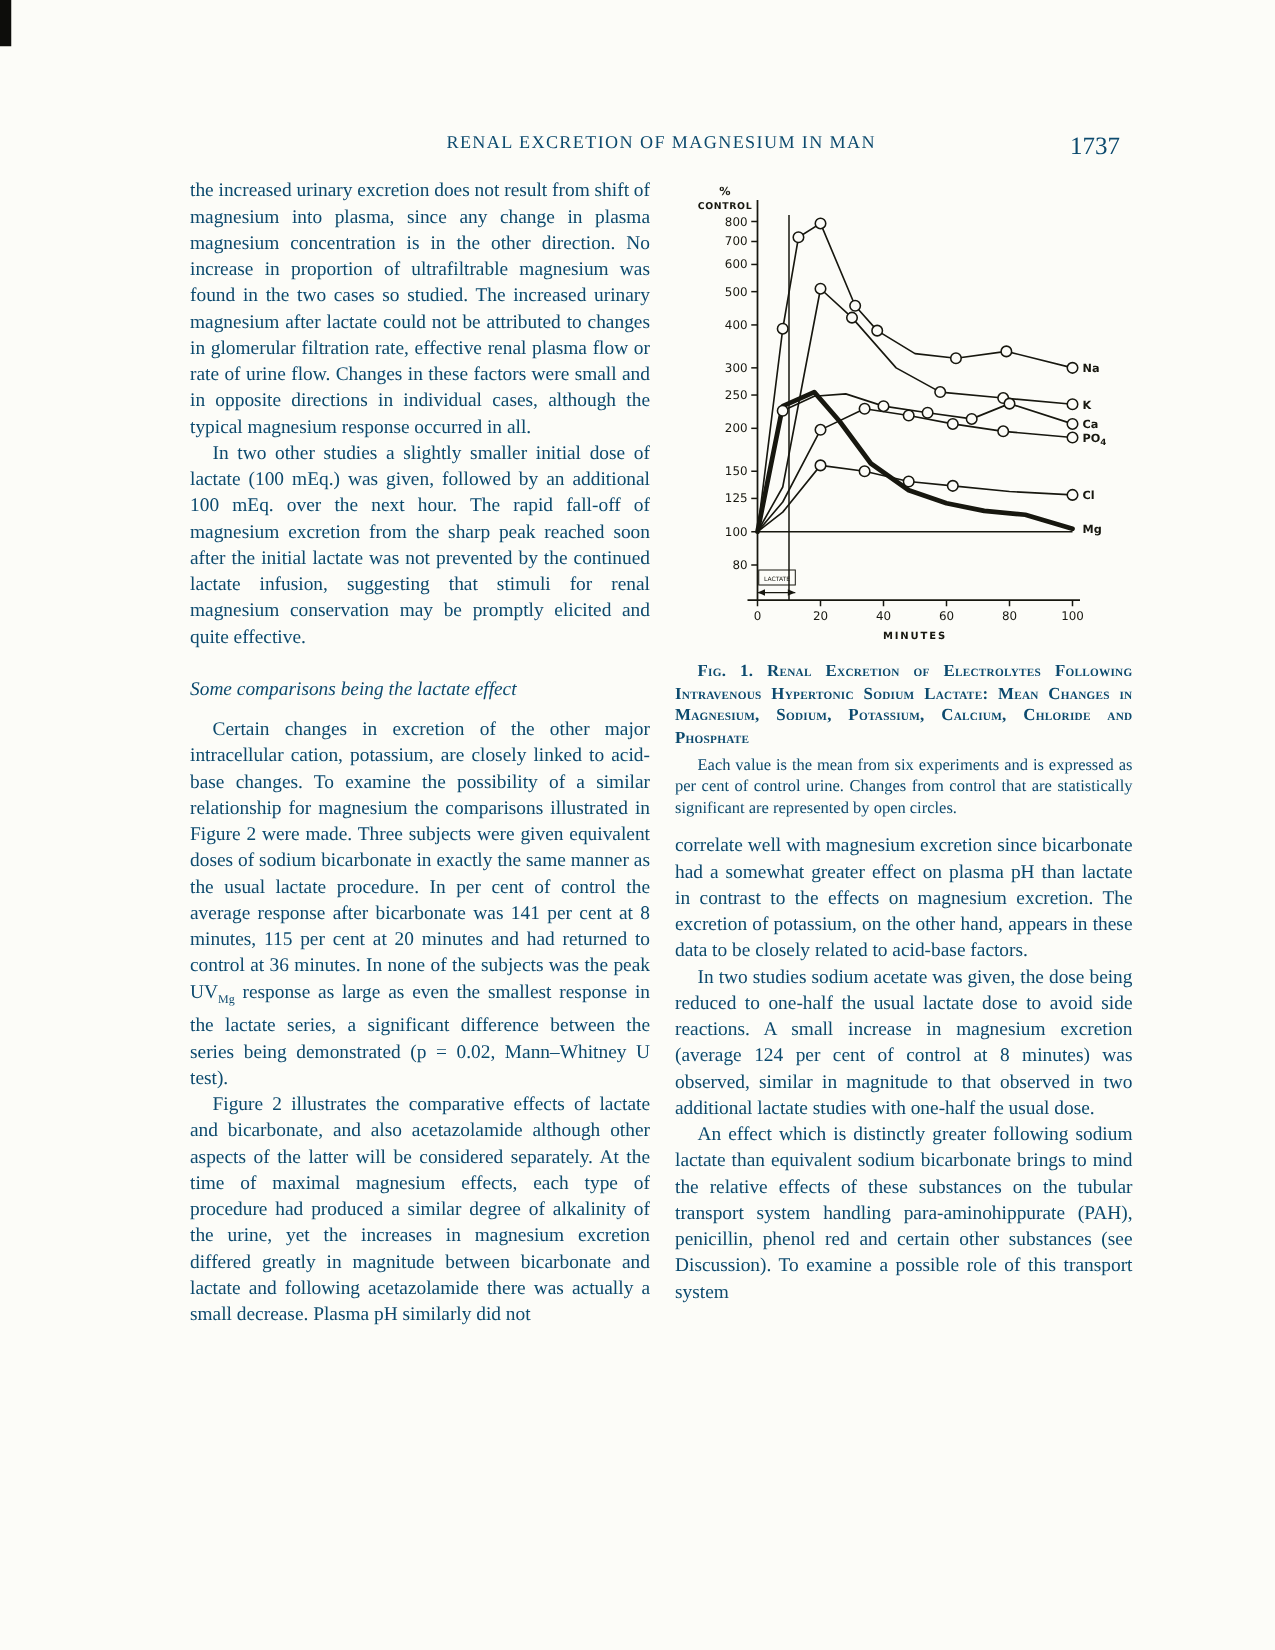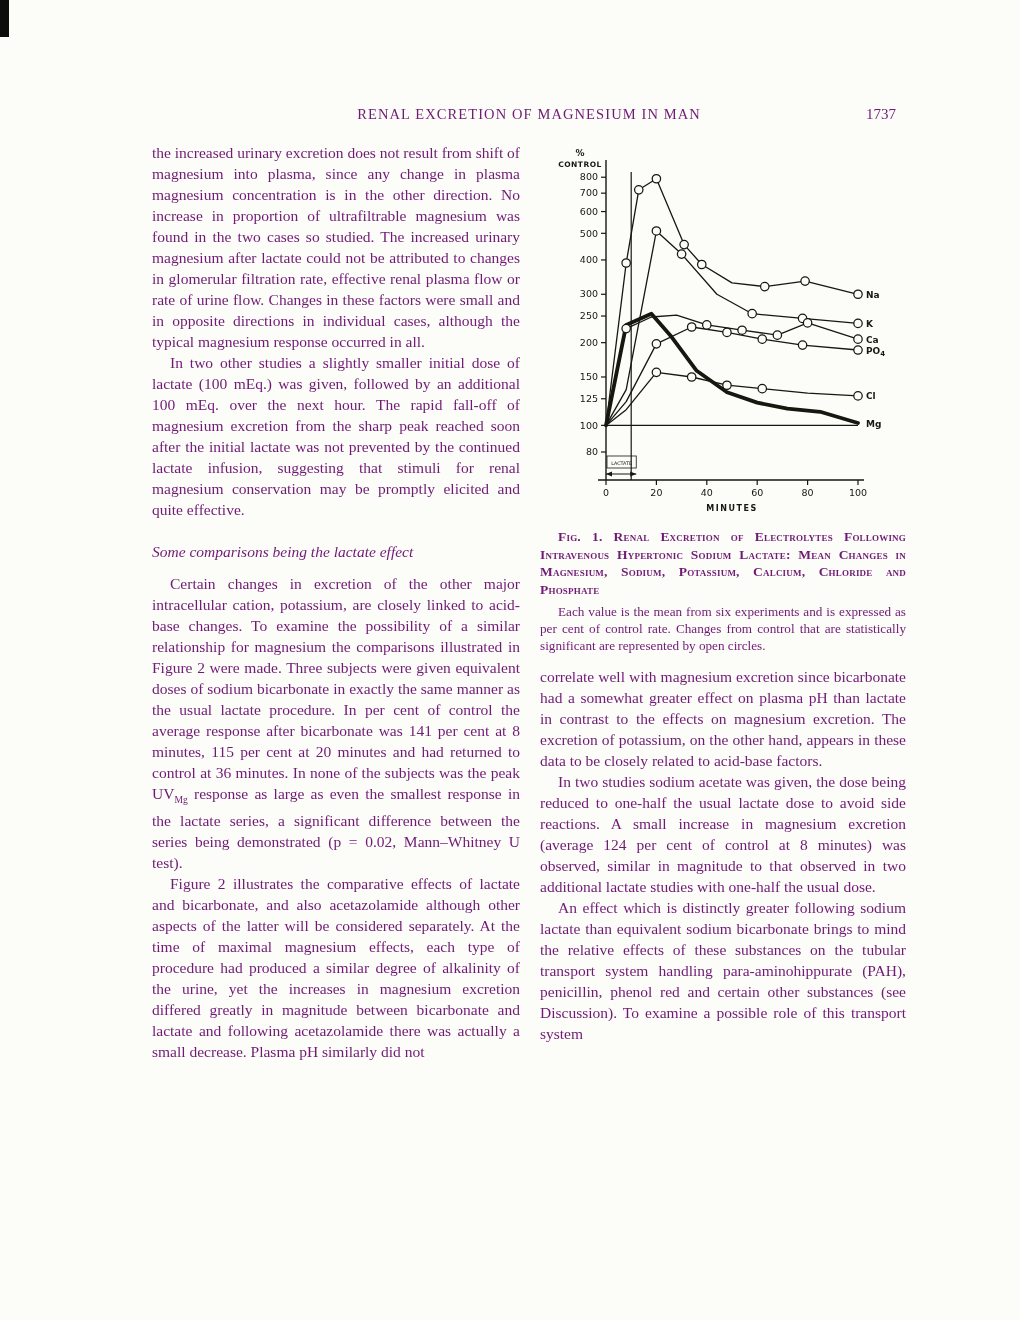--- a/index.html
+++ b/index.html
@@ -2,37 +2,37 @@
 <html><head>
 <meta charset="utf-8">
 <style>
   * { margin:0; padding:0; box-sizing:border-box; }
   html,body { background:#e9e9e5; }
   body { font-family:"Liberation Serif", serif; }
   .page {
     position:relative;
     width:1020px; height:1320px;
     background:#fcfcf8;
-    color:#701a75;
+    color:#0c4a6e;
     overflow:hidden;
     margin:0 auto;
   }
   .scan-artifact {
     position:absolute; left:0; top:0;
     width:9px; height:37px; background:#0d0d0b;
   }
   .running-head {
     position:absolute; top:106px; left:152px; width:754px; height:20px;
   }
   .head-title {
     display:block; text-align:center;
     font-size:14.5px; letter-spacing:1.1px;
   }
   .page-number {
-    position:absolute; right:10px; top:0; font-size:15px;
+    position:absolute; right:10px; top:0; font-size:20px;
   }
   .col {
     position:absolute; top:142px;
     font-size:15.5px; line-height:21px;
     text-align:justify;
   }
   .col.left  { left:152px; width:368px; }
   .col.right { left:540px; width:366px; }
   .col p { text-indent:18px; }
   .col p.noindent { text-indent:0; }
@@ -170,21 +170,21 @@
             <circle cx="151.68" cy="234.98861152856858" r="4.2" fill="#fcfcf8" stroke="#17170f" stroke-width="1.25"></circle>
             <circle cx="186.95999999999998" cy="243.22147788714335" r="4.2" fill="#fcfcf8" stroke="#17170f" stroke-width="1.25"></circle>
             <circle cx="222.24" cy="246.68053839583496" r="4.2" fill="#fcfcf8" stroke="#17170f" stroke-width="1.25"></circle>
             <circle cx="318" cy="253.91482794918747" r="4.2" fill="#fcfcf8" stroke="#17170f" stroke-width="1.25"></circle>
             <text x="326" y="257.4148279491875" font-size="9" font-family="&quot;DejaVu Sans&quot;, sans-serif" font-weight="700" fill="#17170f">Cl</text>
             <text x="326" y="284.50941912232105" font-size="9" font-family="&quot;DejaVu Sans&quot;, sans-serif" font-weight="700" fill="#17170f">Mg</text>
           </svg>
         </div>
       <figcaption>
         <p class="caption">Fig. 1. Renal Excretion of Electrolytes Following Intravenous Hypertonic Sodium Lactate: Mean Changes in Magnesium, Sodium, Potassium, Calcium, Chloride and Phosphate</p>
-        <p class="caption-note">Each value is the mean from six experiments and is expressed as per cent of control rate. Changes from control that are statistically significant are represented by open circles.</p>
+        <p class="caption-note">Each value is the mean from six experiments and is expressed as per cent of control urine. Changes from control that are statistically significant are represented by open circles.</p>
       </figcaption>
     </figure>
     <p class="noindent">correlate well with magnesium excretion since bicarbonate had a somewhat greater effect on plasma pH than lactate in contrast to the effects on magnesium excretion. The excretion of potassium, on the other hand, appears in these data to be closely related to acid-base factors.</p>
     <p>In two studies sodium acetate was given, the dose being reduced to one-half the usual lactate dose to avoid side reactions. A small increase in magnesium excretion (average 124 per cent of control at 8 minutes) was observed, similar in magnitude to that observed in two additional lactate studies with one-half the usual dose.</p>
     <p>An effect which is distinctly greater following sodium lactate than equivalent sodium bicarbonate brings to mind the relative effects of these substances on the tubular transport system handling para-aminohippurate (PAH), penicillin, phenol red and certain other substances (see Discussion). To examine a possible role of this transport system</p>
   </div>
 
 </div>
 
 </body></html>

